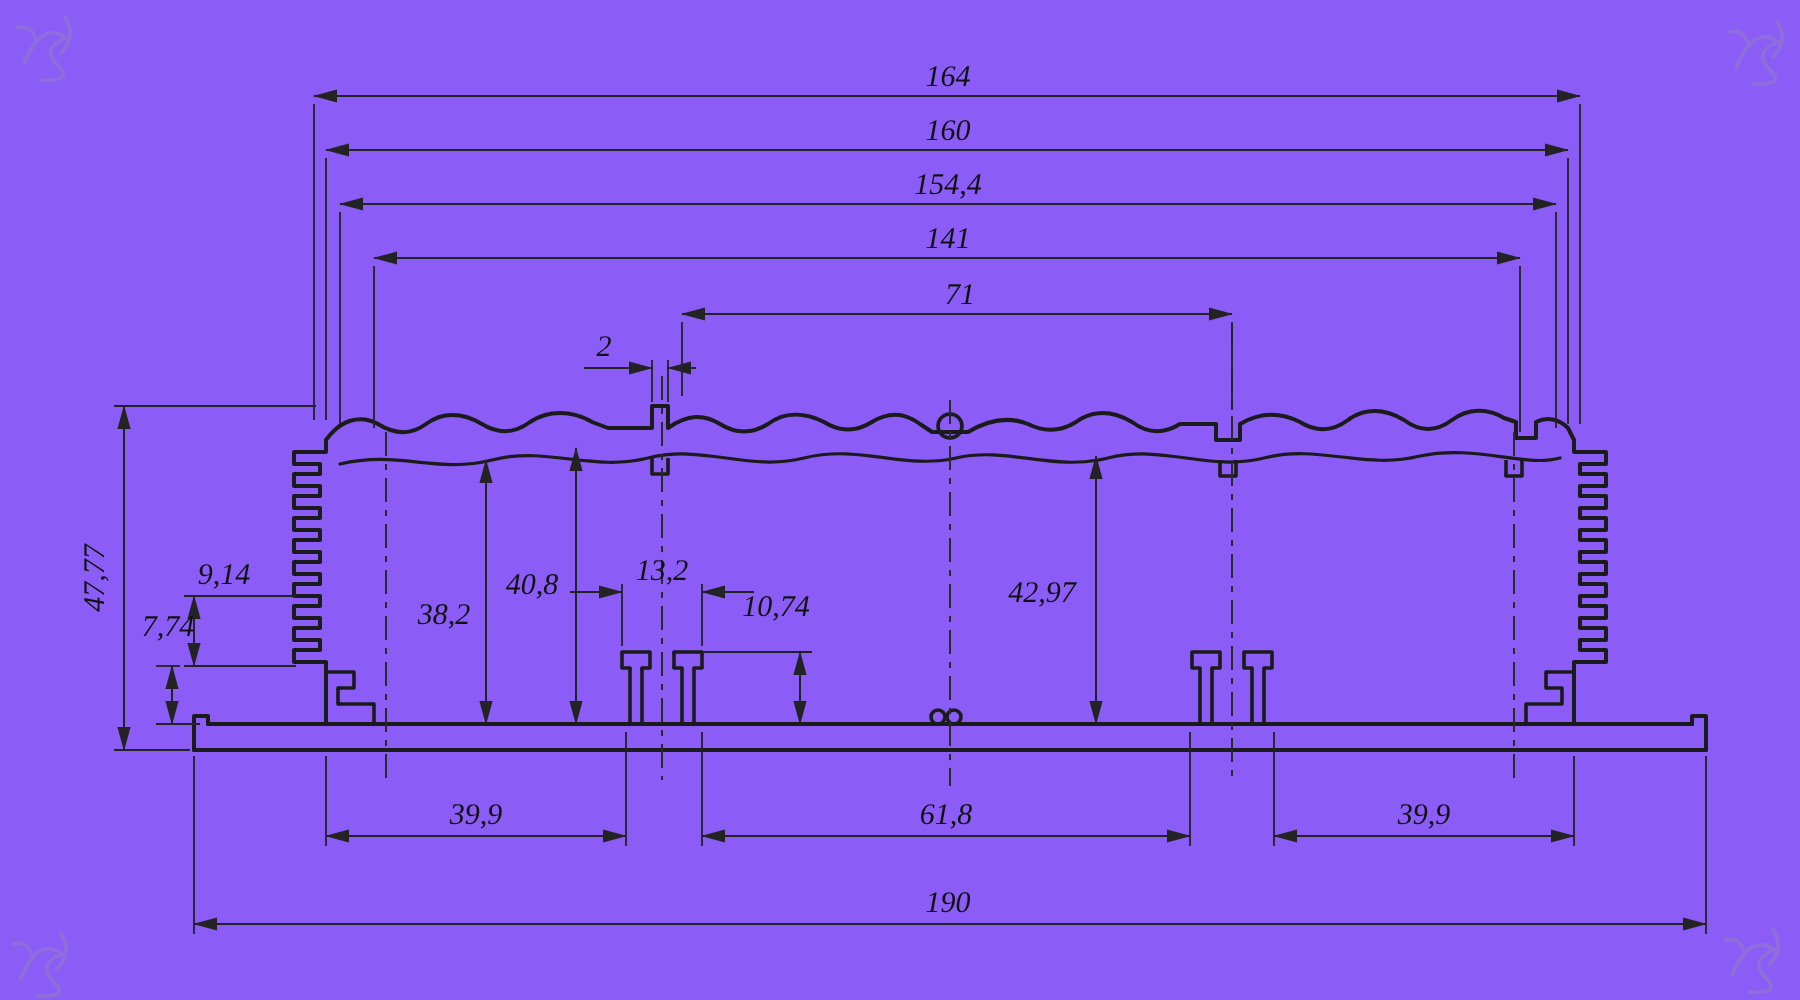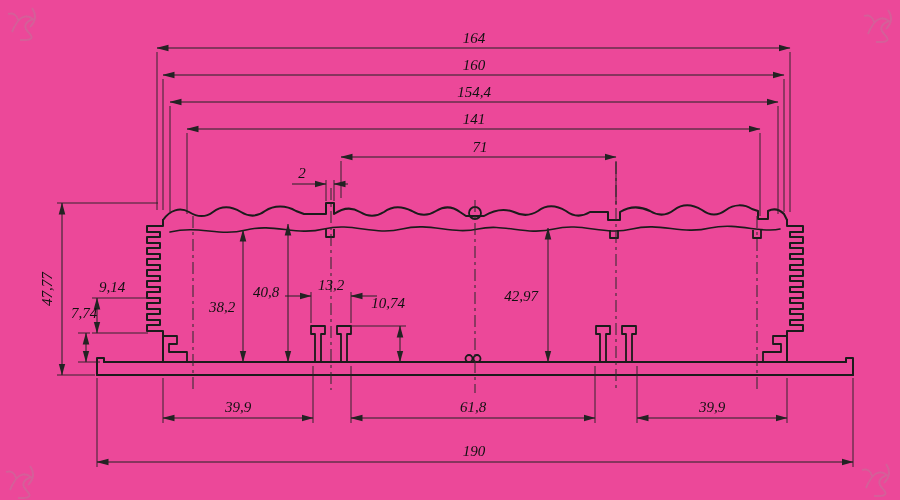--- a/index.html
+++ b/index.html
@@ -1,16 +1,16 @@
 <!DOCTYPE html>
 <html><head>
 <meta charset="utf-8">
 <style>
   html,body{margin:0;padding:0;background:#fff;}
-  .canvas{position:relative;width:900px;height:500px;background:#ec4899;overflow:hidden;
+  .canvas{position:relative;width:900px;height:500px;background:#8b5cf6;overflow:hidden;
           font-family:"Liberation Sans", sans-serif;}
   svg{position:absolute;left:0;top:0;}
   .profile{stroke:#1b1b1b;stroke-width:2;fill:none;stroke-linejoin:round;stroke-linecap:round;}
   .boss{stroke:#1b1b1b;stroke-width:1.8;fill:none;stroke-linejoin:round;}
   .dim{stroke:#232323;stroke-width:1;fill:none;}
   .ext{stroke:#232323;stroke-width:0.9;fill:none;}
   .cl{stroke:#2a2a2a;stroke-width:1;fill:none;stroke-dasharray:12 4 3 4;}
   .dimtext{font:italic 15px "Liberation Serif", serif;fill:#111;}
   .wm{stroke:#9a9a9a;stroke-width:2;fill:none;opacity:.28;}
 </style>

